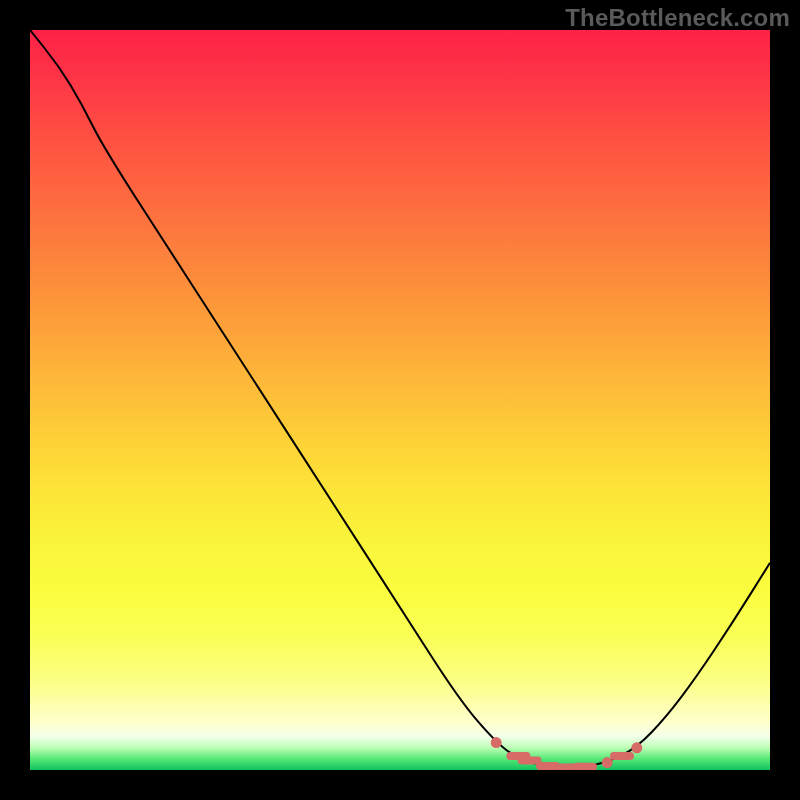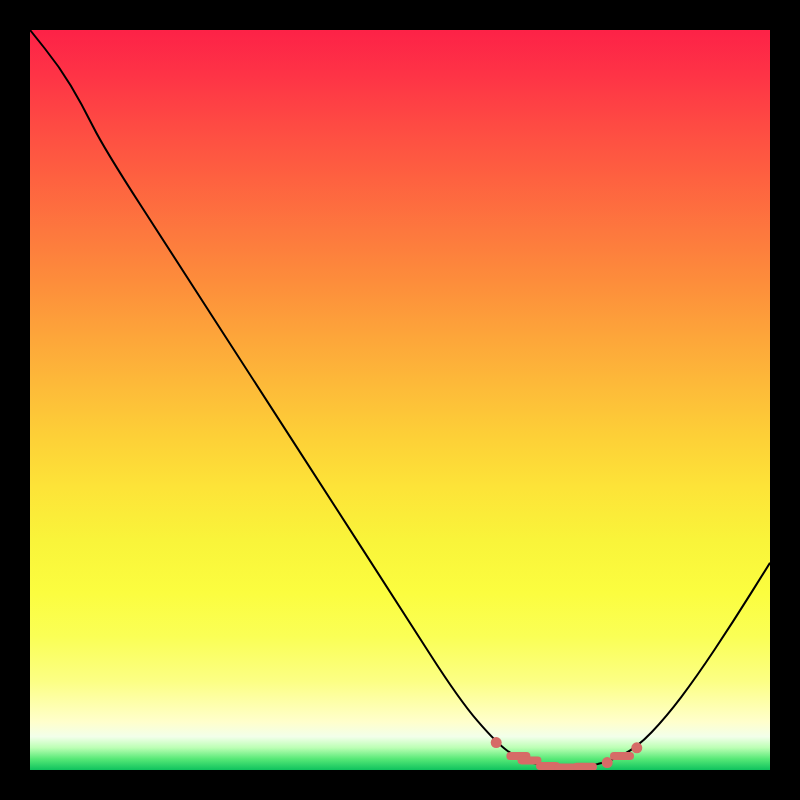--- a/index.html
+++ b/index.html
@@ -67,20 +67,21 @@
     fill: none;
     stroke: #d66b67;
     stroke-width: 8;
     stroke-linecap: round;
   }
   .markers circle { fill: #d66b67; }
 </style>
 </head>
 <body>
 <div class="outer">
+  <div class="watermark">TheBottleneck.com</div>
   <div class="plot">
     <div class="gradient"></div>
     <svg class="curve" viewBox="0 0 740 740" preserveAspectRatio="none">
       <path id="curve-path" d="M 0 0 Q 0 0 14.8 18.5 Q 29.6 37 40.7 55.5 Q 51.800000000000004 74 62.900000000000006 96.19999999999999 Q 74 118.39999999999998 111 175.74999999999997 Q 148 233.09999999999997 185 290.44999999999993 Q 222 347.79999999999995 259 405.15 Q 296 462.5 333 519.85 Q 370 577.2 399.6 623.45 Q 429.2 669.7 447.7 691.1600000000001 Q 466.2 712.62 477.3 720.76 Q 488.40000000000003 728.9 503.20000000000005 732.97 Q 518 737.04 532.8 737.41 Q 547.6 737.78 562.4000000000001 735.19 Q 577.2 732.6 592 725.2 Q 606.8 717.8 621.5999999999999 702.26 Q 636.4 686.72 651.2 667.11 Q 666 647.5 684.5 619.75 Q 703 592 721.5 562.4 L 740 532.8"></path>
     </svg>
     <svg class="markers" viewBox="0 0 740 740" preserveAspectRatio="none">
       <g id="marker-group">
           <circle cx="466.2" cy="712.62" r="5.5"></circle>
           <path d="M 480.40000000000003 725.94 L 496.40000000000003 725.94"></path>
           <path d="M 491.50000000000006 730.38 L 507.50000000000006 730.38"></path>

